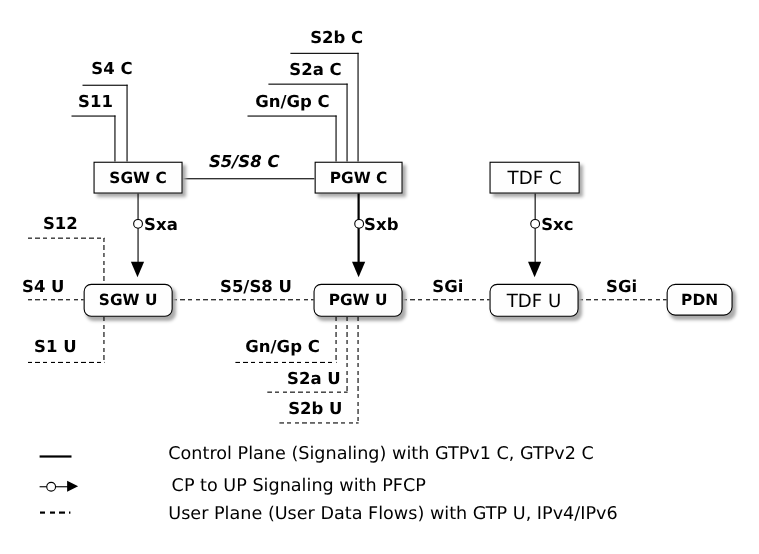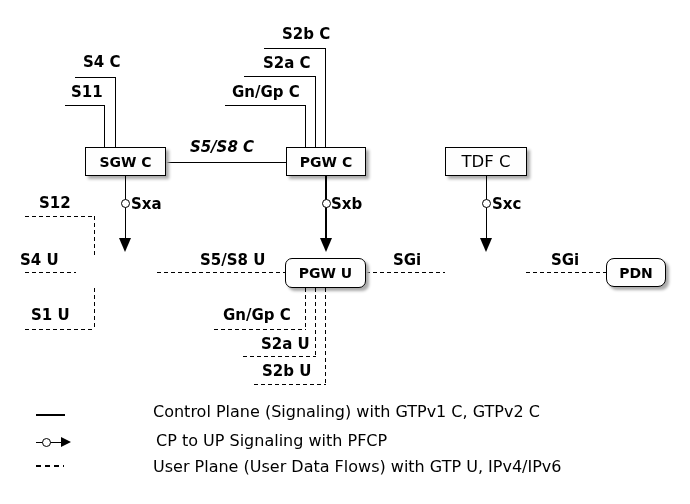--- a/index.html
+++ b/index.html
@@ -103,22 +103,28 @@
   <div class="hd" style="left:25px;top:272px;width:51px;"></div>
   <div class="hd" style="left:157px;top:272px;width:128px;"></div>
   <div class="hd" style="left:366px;top:272px;width:79px;"></div>
   <div class="hd" style="left:526px;top:272px;width:80px;"></div>
 
   <span class="elabel" style="left:20px;top:253px;">S4 U</span>
   <span class="elabel" style="left:200px;top:253px;">S5/S8 U</span>
   <span class="elabel" style="left:393px;top:253px;">SGi</span>
   <span class="elabel" style="left:551px;top:253px;">SGi</span>
 
+  <div class="node round" style="left:76px;top:258px;width:81px;height:30px;">
+      <span>SGW U</span>
+    </div>
   <div class="node round" style="left:285px;top:258px;width:81px;height:30px;">
       <span>PGW U</span>
+    </div>
+  <div class="node round tdf" style="left:445px;top:258px;width:81px;height:30px;">
+      <span>TDF U</span>
     </div>
   <div class="node round" style="left:606px;top:258px;width:60px;height:29px;border-radius:8px;">
       <span>PDN</span>
     </div>
 
   <div class="vd" style="left:94px;top:288px;height:41px;"></div>
   <div class="hd" style="left:25px;top:329px;width:70px;"></div>
   <span class="elabel" style="left:31px;top:308px;">S1 U</span>
 
   <div class="vd" style="left:305px;top:288px;height:41px;"></div>

